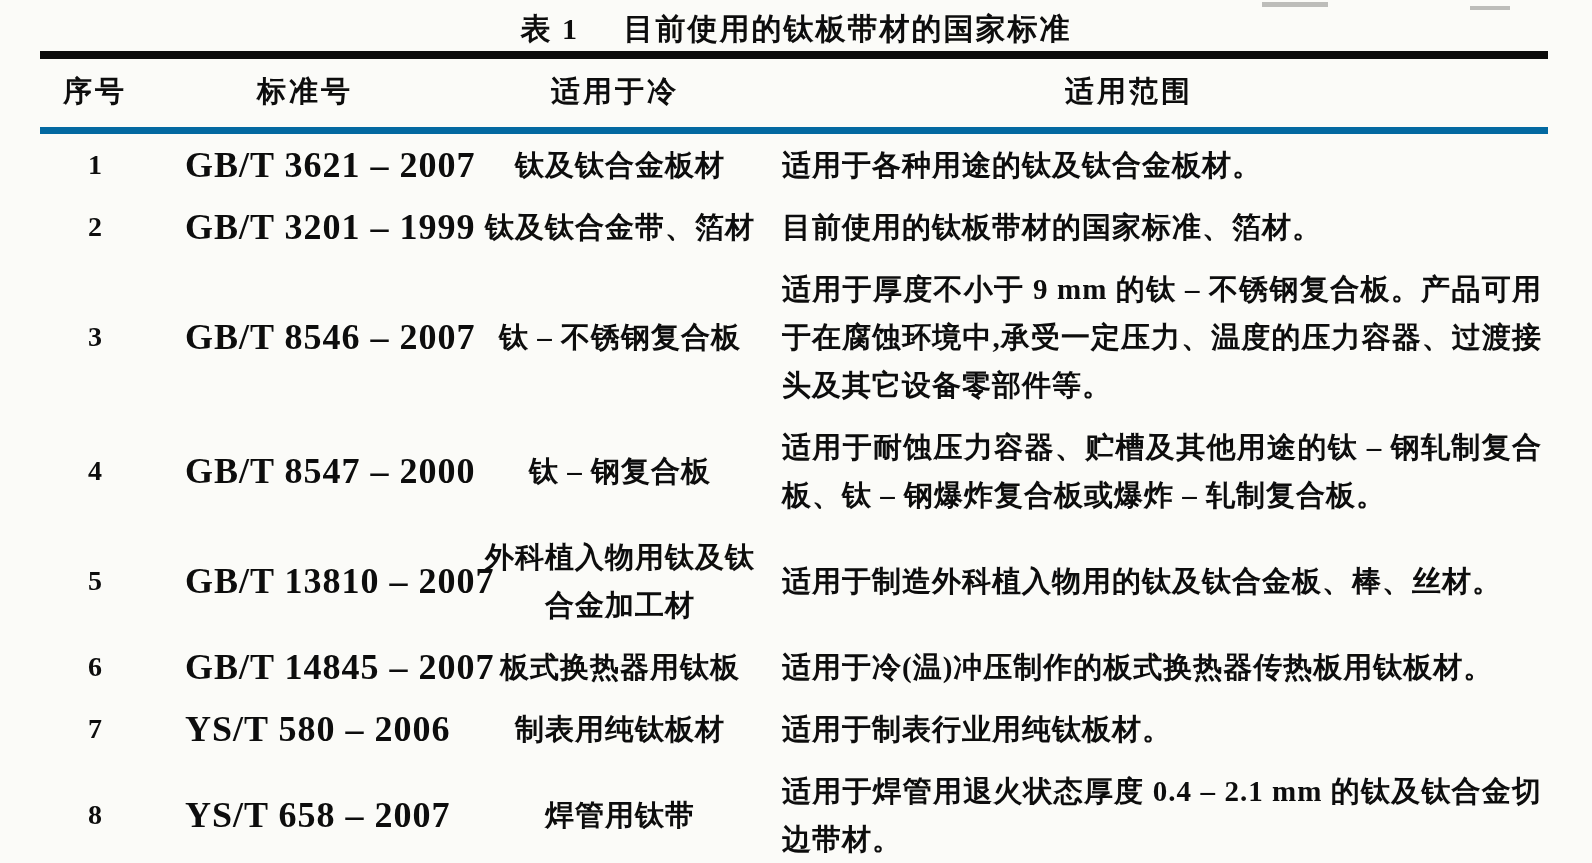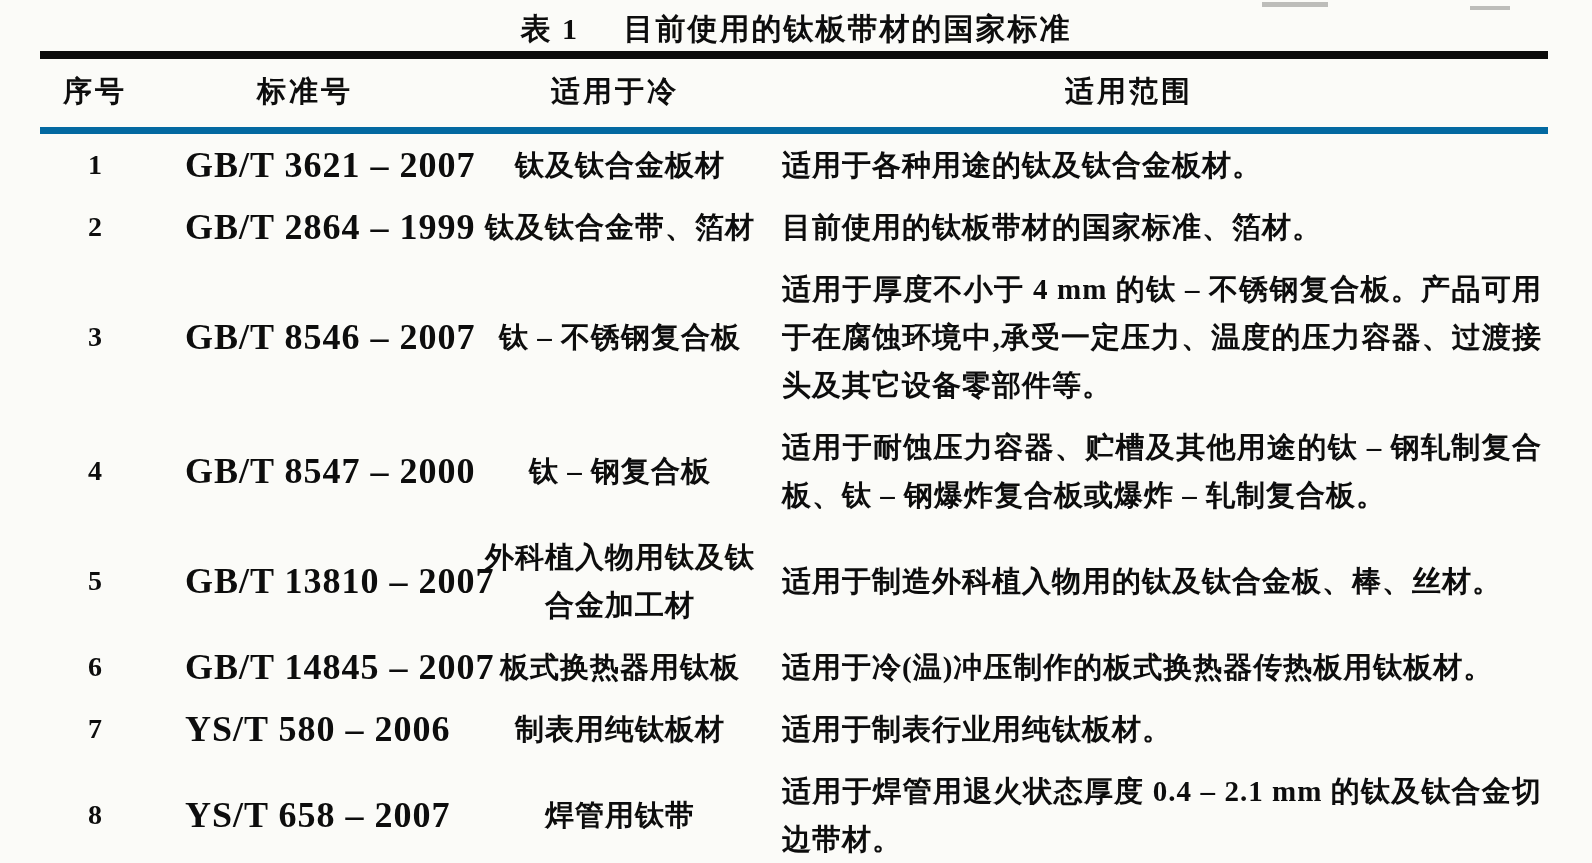--- a/index.html
+++ b/index.html
@@ -114,29 +114,29 @@
     </thead>
     <tbody>
         <tr>
     <td class="c-no">1</td>
     <td class="c-std">GB/T 3621 – 2007</td>
     <td class="c-name">钛及钛合金板材</td>
     <td class="c-scope">适用于各种用途的钛及钛合金板材。</td>
   </tr>
         <tr>
     <td class="c-no">2</td>
-    <td class="c-std">GB/T 2864 – 1999</td>
+    <td class="c-std">GB/T 3201 – 1999</td>
     <td class="c-name">钛及钛合金带、箔材</td>
     <td class="c-scope">目前使用的钛板带材的国家标准、箔材。</td>
   </tr>
         <tr>
     <td class="c-no">3</td>
     <td class="c-std">GB/T 8546 – 2007</td>
     <td class="c-name">钛 – 不锈钢复合板</td>
-    <td class="c-scope">适用于厚度不小于 4 mm 的钛 – 不锈钢复合板。产品可用于在腐蚀环境中,承受一定压力、温度的压力容器、过渡接头及其它设备零部件等。</td>
+    <td class="c-scope">适用于厚度不小于 9 mm 的钛 – 不锈钢复合板。产品可用于在腐蚀环境中,承受一定压力、温度的压力容器、过渡接头及其它设备零部件等。</td>
   </tr>
         <tr>
     <td class="c-no">4</td>
     <td class="c-std">GB/T 8547 – 2000</td>
     <td class="c-name">钛 – 钢复合板</td>
     <td class="c-scope">适用于耐蚀压力容器、贮槽及其他用途的钛 – 钢轧制复合板、钛 – 钢爆炸复合板或爆炸 – 轧制复合板。</td>
   </tr>
         <tr>
     <td class="c-no">5</td>
     <td class="c-std">GB/T 13810 – 2007</td>

